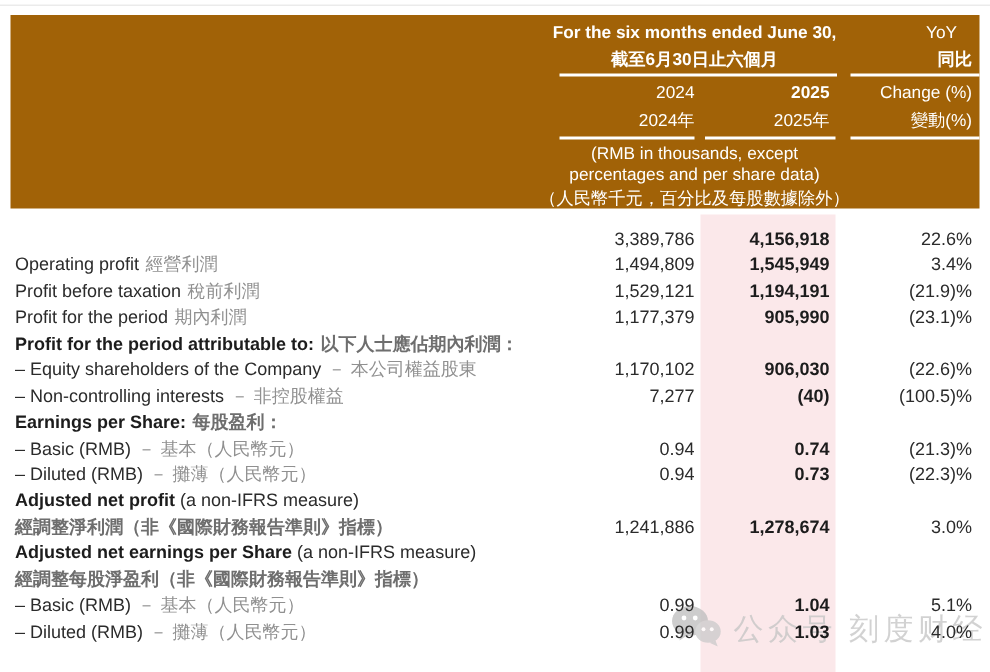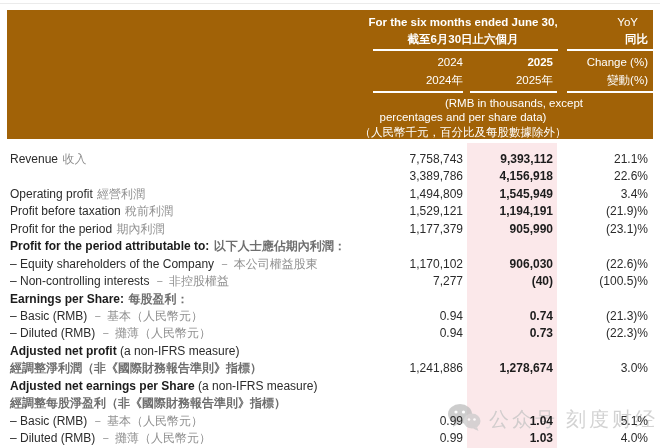--- a/index.html
+++ b/index.html
@@ -19,21 +19,21 @@
   .rule-a2{top:39px;left:560px;width:86px;}
   .h-2024-en{top:46px;right:190px;}
   .h-2025-en{top:46px;right:100px;font-weight:700;}
   .h-chg-en{top:46px;right:5px;}
   .h-2024-zh{top:63px;right:190px;}
   .h-2025-zh{top:63px;right:100px;font-weight:400;}
   .h-chg-zh{top:63px;right:5px;}
   .rule-b1{top:81px;left:366px;width:90px;}
   .rule-b2{top:81px;left:463px;width:87px;}
   .rule-b3{top:81px;left:560px;width:86px;}
-  .h-units1{top:87px;left:336px;width:240px;text-align:right;}
+  .h-units1{top:87px;left:336px;width:240px;text-align:center;}
   .h-units2{top:101px;left:336px;width:240px;text-align:center;}
   .h-units3{top:115px;left:336px;width:240px;text-align:center;font-size:11px;}
 
   
   .pink-col{position:absolute;left:467px;top:143px;width:90px;height:305px;z-index:0;}
 
   
   .watermark{position:absolute;left:447px;top:402px;z-index:1;display:flex;align-items:center;
              gap:8px;opacity:.75;}
   .watermark .wm-text{font-size:20px;color:#c4c4c4;letter-spacing:3px;white-space:nowrap;}
@@ -97,29 +97,20 @@
         <circle cx="22" cy="17.5" r="1.3" fill="#ffffff"></circle>
         <circle cx="27.5" cy="17.5" r="1.3" fill="#ffffff"></circle>
       </svg>
     </span>
     <span class="wm-text">公众号</span>
     <span class="wm-text">刻度财经</span>
   </div>
 
   <div class="tbody">
       <div class="row">
-    <span class="label">
-      <span class="en">Revenue</span><span class="suffix"></span>
-      <span class="zh" style="margin-left: 1px;">收入</span>
-    </span>
-    <span class="val v1">7,758,743</span>
-    <span class="val v2">9,393,112</span>
-    <span class="val v3">21.1%</span>
-  </div>
-      <div class="row">
     <span class="val v1">3,389,786</span>
     <span class="val v2">4,156,918</span>
     <span class="val v3">22.6%</span>
   </div>
       <div class="row">
     <span class="label">
       <span class="en">Operating profit</span><span class="suffix"></span>
       <span class="zh" style="margin-left: 1px;">經營利潤</span>
     </span>
     <span class="val v1">1,494,809</span>

